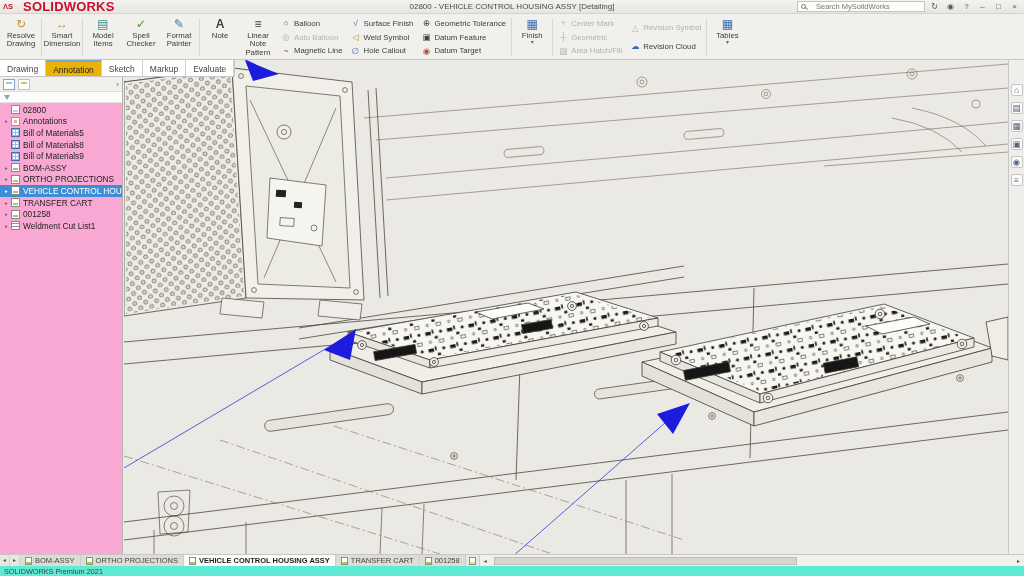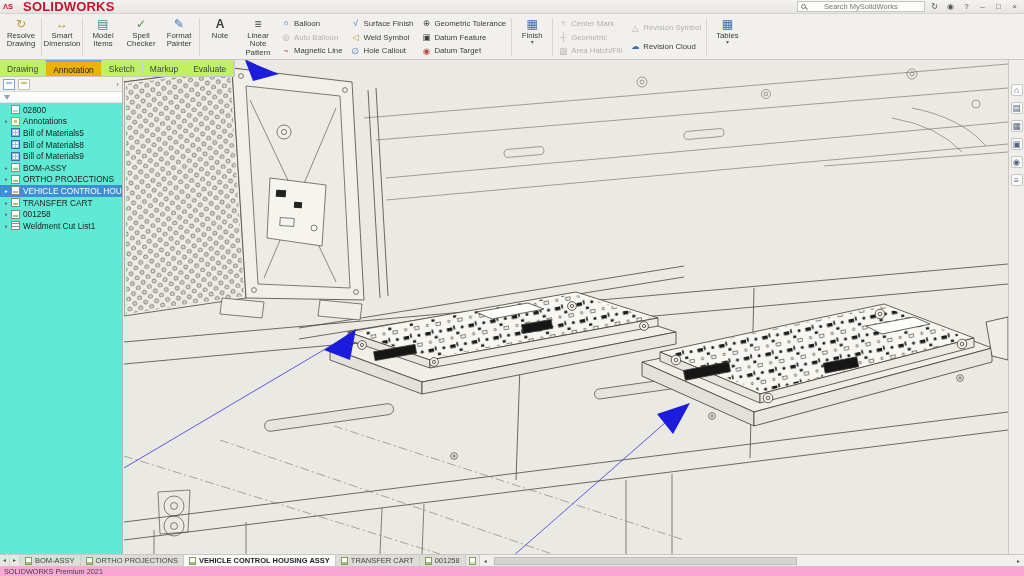--- a/index.html
+++ b/index.html
@@ -10,21 +10,21 @@
   
   .titlebar{position:absolute;top:0;left:0;right:0;height:14px;z-index:40;
     background:linear-gradient(#f4f3f1,#e7e5e1);border-bottom:1px solid #d5d3cf;
     display:flex;align-items:center;padding:0 3px}
   .logo{display:flex;align-items:center;gap:10px;z-index:2}
   .logo-mark{color:#c8102e;font-weight:bold;font-size:7.5px}
   .logo-text{color:#c8102e;font-weight:bold;font-size:13px;letter-spacing:.2px}
   .win-title{position:absolute;left:0;right:0;text-align:center;font-size:8px;color:#4a4a4a}
   .tb-right{margin-left:auto;display:flex;align-items:center;gap:3px;z-index:2}
   .search{display:flex;align-items:center;background:#fdfdfc;border:1px solid #c6c4c0;
-    height:11px;width:128px;padding:0 3px;gap:18px}
+    height:11px;width:128px;padding:0 3px;gap:10px}
   .search input{border:none;outline:none;flex:1;font-size:7.5px;background:transparent;
     color:#333;font-family:inherit}
   .mag{width:5px;height:5px;border:1px solid #7a7a7a;border-radius:50%;position:relative;flex:0 0 auto}
   .mag::after{content:"";position:absolute;width:3px;height:1px;background:#7a7a7a;
     transform:rotate(45deg);right:-2.5px;bottom:-1px}
   .tb-ico{font-size:8px;color:#555;width:13px;text-align:center;line-height:13px}
 
   
   .ribbon{position:absolute;top:14px;left:0;right:0;height:46px;z-index:35;
     background:#f1f0ed;border-bottom:1px solid #c9c7c3;display:flex;align-items:stretch;padding:1px 2px 0}
@@ -39,41 +39,41 @@
     font-size:7.8px;color:#3b3b3b;white-space:nowrap}
   .ric-sm{font-size:8.5px;width:10px;text-align:center}
   .disabled,.disabled .ric-sm{color:#b3b1ad}
   .g-gold{color:#c29136}.g-blue{color:#3a6db2}.g-green{color:#4e8f3a}.g-dark{color:#41403c}.g-red{color:#b5483a}.g-teal{color:#3a8f8a}
   .note-a{font-weight:bold}
 
   
   .tabstrip{position:absolute;top:60px;left:0;height:17px;z-index:30;display:flex;
     background:#e7e5e1;border-right:1px solid #c9c7c3;border-bottom:1px solid #c9c7c3}
   .ctab{padding:2px 7px 0;font-size:8.5px;color:#444;border-right:1px solid #d2d0cc;
-    background:#bef264;display:flex;align-items:center}
+    background:#ffffff;display:flex;align-items:center}
   .ctab.active{background:#eab308;border-top:2px solid #7ba7d7;color:#222}
 
   
   .canvas{position:absolute;top:60px;left:124px;width:884px;height:494px;background:#ebe9e3;z-index:1}
   .canvas svg{display:block}
 
   
   .fmpanel{position:absolute;top:77px;left:0;width:123px;bottom:22px;background:#fdfdfc;
     border-right:1px solid #b5b3af;z-index:20;display:flex;flex-direction:column}
   .fm-tabs{height:15px;display:flex;align-items:center;gap:3px;padding:1px 3px;
     background:#f1f0ed;border-bottom:1px solid #dedcd8}
   .fm-tab{width:12px;height:11px;border:1px solid #c3c1bd;background:#fff;position:relative}
   .fm-tab.active{border-color:#7ba7d7}
   .fm-tab::after{content:"";position:absolute;left:2px;right:2px;top:2px;height:2px;background:#9cc3e8}
   .fm-tab.alt::after{background:#c9c26a}
   .fm-fly{margin-left:auto;font-size:8px;color:#666}
   .fm-filter{height:11px;border-bottom:1px solid #e6e4e0;display:flex;align-items:center;padding:0 4px}
   .funnel{width:0;height:0;border-left:3.5px solid transparent;border-right:3.5px solid transparent;
     border-top:5px solid #8aa4c0}
-  .tree{flex:1;overflow:hidden;padding-top:1px;font-size:8.3px;color:#222;background:#5eead4}
+  .tree{flex:1;overflow:hidden;padding-top:1px;font-size:8.3px;color:#222;background:#f9a8d4}
   .trow{display:flex;align-items:center;height:11.6px;padding-left:3px;white-space:nowrap;overflow:hidden}
   .trow.child{}
   .chev{width:7px;font-size:5.5px;color:#666;text-align:center;flex:0 0 auto}
   .chev.empty{visibility:hidden}
   .ticon{width:9px;height:9px;flex:0 0 auto;margin:0 3px 0 1px;position:relative;background:#fff;border:1px solid #8a8884}
   .ticon.t-draw::after{content:"";position:absolute;left:1px;right:1px;bottom:1px;height:2px;background:#b9d4ee}
   .ticon.t-ann{border-color:#b89b5a}
   .ticon.t-ann::after{content:"";position:absolute;inset:2px;background:#d8bd7a}
   .ticon.t-bom{border-color:#3a6fb5;
     background-image:linear-gradient(#9db9dd 1px,transparent 1px),linear-gradient(90deg,#9db9dd 1px,transparent 1px);
@@ -99,37 +99,38 @@
   .stab.active{background:#fcfcfa;font-weight:bold;color:#1e1e1e}
   .sticon{width:7px;height:8px;background:#fff;border:1px solid #7f9c5e;box-shadow:inset 0 -2px 0 #a8c37f}
   .sb-add{width:14px;display:flex;align-items:center;justify-content:center;border-right:1px solid #cfcdc9}
   .sb-add i{display:block;width:7px;height:8px;background:#fff;border:1px solid #7f9c5e;box-shadow:inset 0 -2px 0 #cfe3ae}
   .sb-scroll{flex:1;display:flex;align-items:center;background:#f1f0ed}
   .sb-arrow{width:11px;font-size:6px;color:#555;text-align:center}
   .sb-track{flex:1;height:10px;position:relative;background:#f1f0ed}
   .sb-thumb{position:absolute;left:3px;top:1px;height:8px;width:58%;background:#d7d5d1;border:1px solid #bdbbb7}
 
   
-  .statusbar{position:absolute;left:0;bottom:0;right:0;height:10px;z-index:40;background:#f9a8d4;
+  .statusbar{position:absolute;left:0;bottom:0;right:0;height:10px;z-index:40;background:#5eead4;
     display:flex;align-items:center;font-size:7.3px;color:#3f3f3f;padding:0 4px}
   .st-right{margin-left:auto;display:flex;align-items:center}
   .st-right>span{margin-left:13px}
   .st-coords span{margin-left:16px}
   .st-ico{display:inline-block;width:8px;height:7px;border:1px solid #9a98a4;background:#dfe4ec;margin-left:13px}
 </style>
 </head>
 <body>
 
 <div class="app">
 
   <header class="titlebar">
     <div class="logo">
       <span class="logo-mark">ΛS</span>
       <span class="logo-text">SOLIDWORKS</span>
     </div>
+    <div class="win-title">02800 - VEHICLE CONTROL HOUSING ASSY [Detailing]</div>
     <div class="tb-right">
       <div class="search">
         <span class="mag"></span>
         <input placeholder="Search MySolidWorks" style="">
       </div>
       <span class="tb-ico">↻</span>
       <span class="tb-ico">◉</span>
       <span class="tb-ico">?</span>
       <span class="tb-ico">–</span>
       <span class="tb-ico">□</span>

